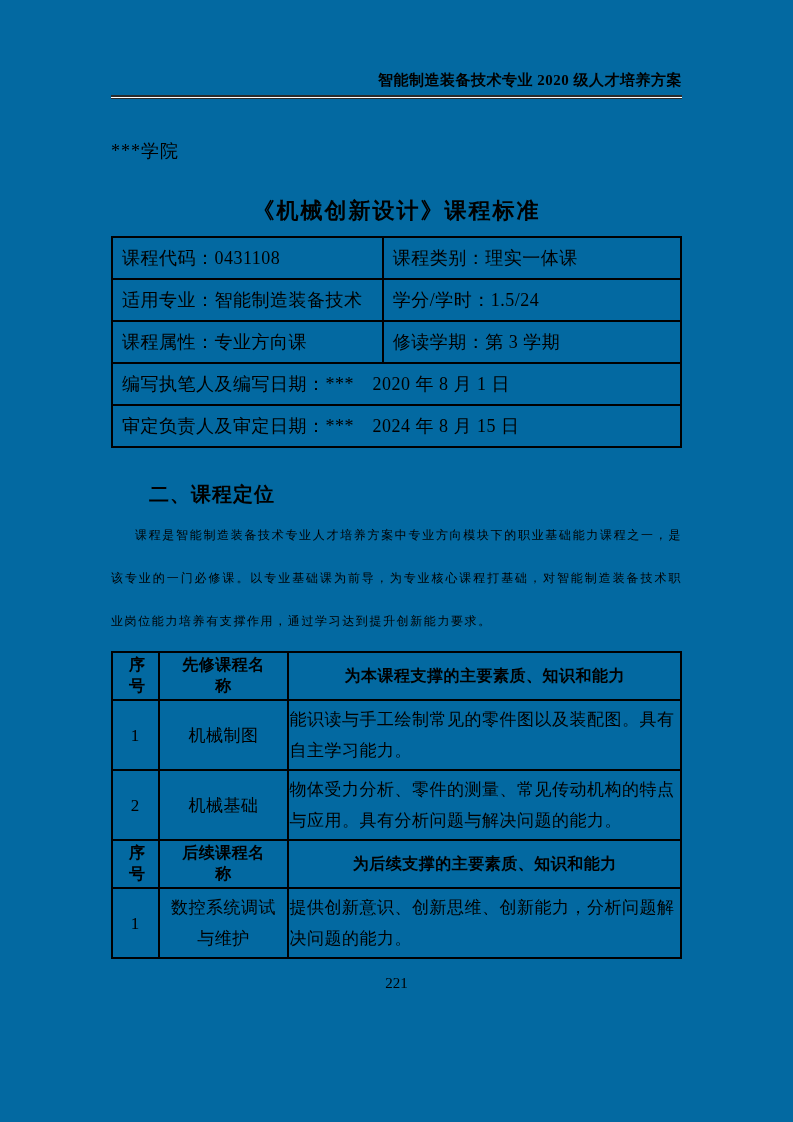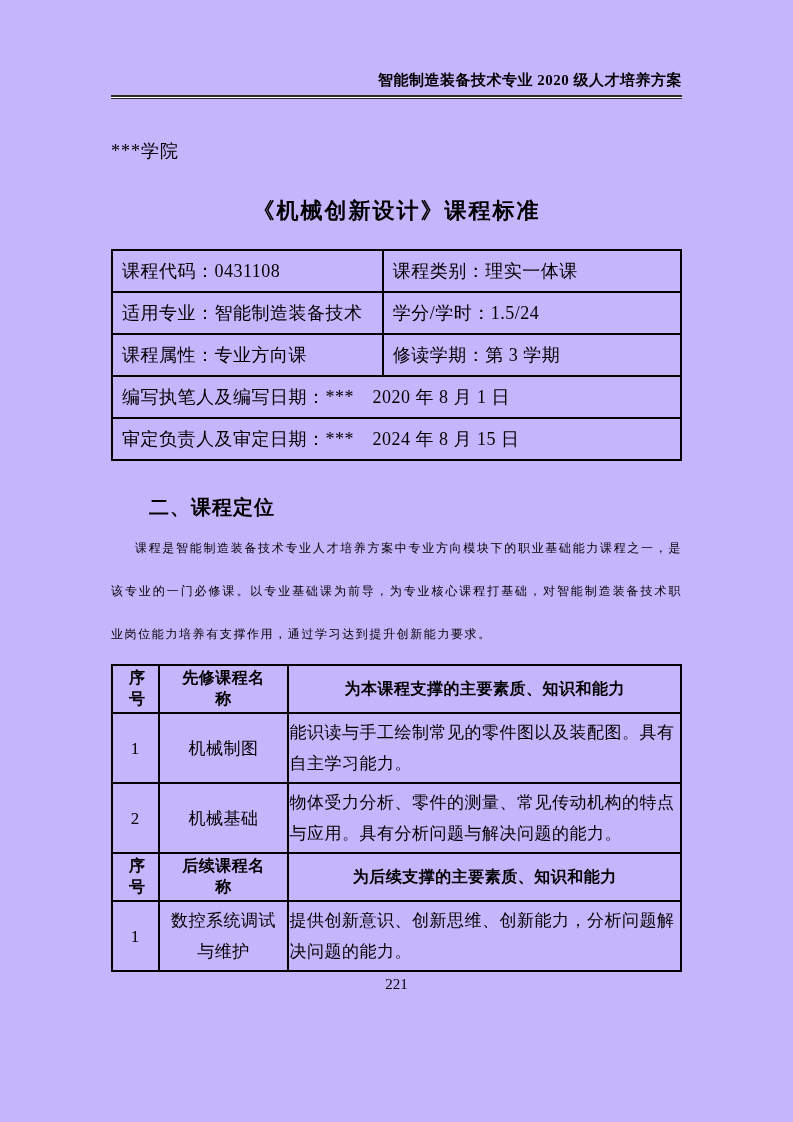--- a/index.html
+++ b/index.html
@@ -1,21 +1,21 @@
 <!DOCTYPE html>
 <html><head>
 <meta charset="utf-8">
 <style>
   html, body { margin: 0; padding: 0; background: #ffffff; }
   .page {
     position: relative;
     width: 793px;
     height: 1122px;
     margin: 0 auto;
-    background: #c4b5fd;
+    background: #0369a1;
     box-sizing: border-box;
     padding: 70px 111px 0 111px;
     font-family: "Liberation Serif", "DejaVu Serif", serif;
     color: #000000;
     overflow: hidden;
   }
 
   
   .header-note {
     text-align: right;
@@ -59,21 +59,21 @@
     letter-spacing: 1px;
   }
   .sec-heading.second { margin-top: 33px; }
 
   
   table {
     width: 100%;
     border-collapse: collapse;
     table-layout: fixed;
   }
-  .t1 { margin-top: 23px; }
+  .t1 { margin-top: 10px; }
   .t1 td {
     border: 2px solid #000000;
     height: 40px;
     padding: 0 4px 0 9px;
     font-size: 18px;
     vertical-align: middle;
     letter-spacing: 0.5px;
   }
 
   .t2 { margin-top: 8px; }
@@ -103,21 +103,21 @@
     margin: 6px 0 0 0;
     font-size: 12px;
     line-height: 43px;
     text-indent: 2em;
     text-align: justify;
     letter-spacing: 1.6px;
   }
 
   
   .page-number {
-    margin-top: 4px;
+    margin-top: 16px;
     text-align: center;
     font-size: 15px;
   }
 </style>
 </head>
 <body>
 
 <div class="page">
 
   <div>

